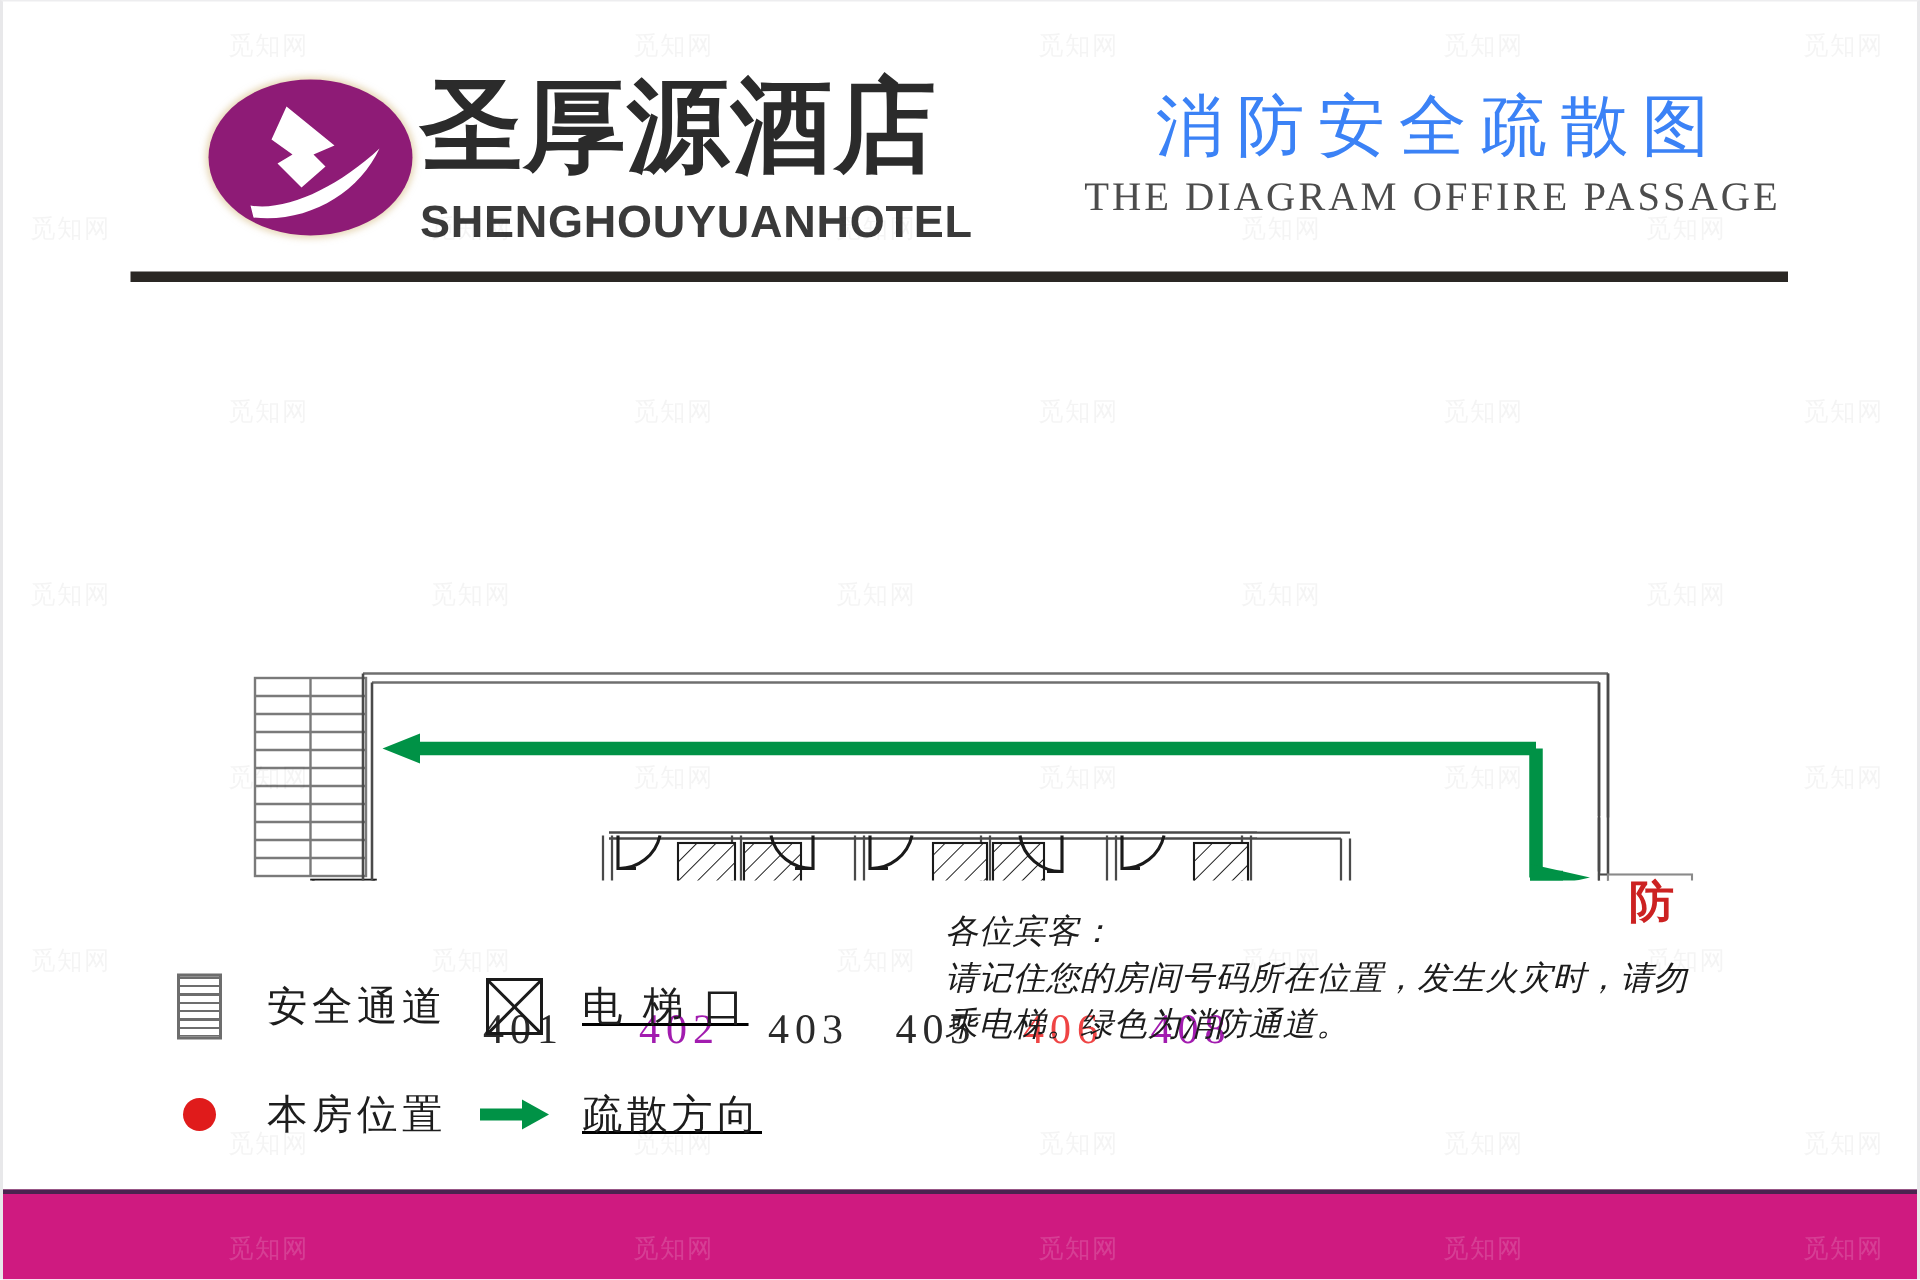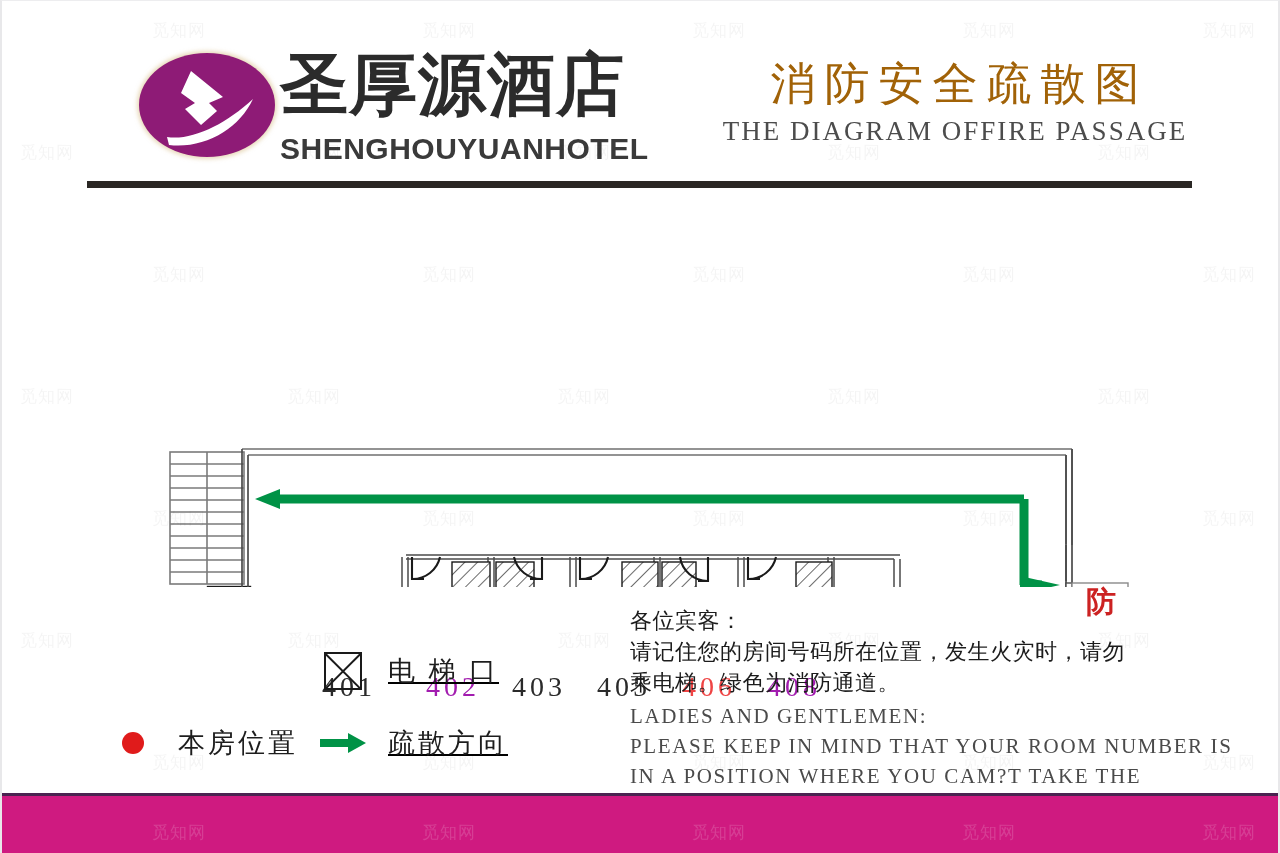--- a/index.html
+++ b/index.html
@@ -71,21 +71,21 @@
   #title-block {
     position: absolute;
     left: 718px; top: 56px;
     width: 470px;
     text-align: center;
   }
   #title-cn {
     font-family: "Liberation Sans", "DejaVu Sans", sans-serif;
     font-size: 45px;
     line-height: 54px;
-    color: #a16207;
+    color: #3b82f6;
     letter-spacing: 9px;
     white-space: nowrap;
     padding-left: 9px;
   }
   #title-en {
     font-family: "Liberation Serif", "DejaVu Serif", serif;
     font-size: 27px;
     line-height: 32px;
     color: #4c4c4c;
     letter-spacing: 2px;
@@ -182,20 +182,21 @@
     left: 628px; top: 604px;
     width: 560px;
   }
   .notice-cn {
     font-family: "Liberation Sans", "DejaVu Sans", sans-serif;
     font-size: 22px;
     line-height: 31px;
     color: #1c1c1c;
     letter-spacing: 0.5px;
     white-space: nowrap;
+    font-style: italic;
   }
   .notice-en {
     font-family: "Liberation Serif", "DejaVu Serif", serif;
     font-size: 21px;
     line-height: 30px;
     color: #4a4a4a;
     letter-spacing: 1.6px;
     white-space: nowrap;
   }
   #notice-en-block { margin-top: 3px; }
@@ -449,20 +450,26 @@
     </div>
 
     <div style="position:absolute;left:1076px;top:386px;width:46px;height:38px;display:flex;align-items:center;justify-content:center;font-family:'Liberation Sans','DejaVu Sans',sans-serif;font-size:30px;font-weight:700;color:#cc2222;line-height:1;">
       <span>防</span>
     </div>
   </div>
 
   <div id="legend">
 
     <div class="legend-row" id="legend-row-1">
+      <div class="legend-cell col-a">
+        <div class="legend-swatch">
+          <div class="swatch-stairs"></div>
+        </div>
+        <div class="legend-label">安全通道</div>
+      </div>
       <div class="legend-cell col-b">
         <div class="legend-swatch">
           <div class="swatch-elevator"></div>
         </div>
         <div class="legend-label">电 梯 口</div>
       </div>
     </div>
 
     <div class="legend-row" id="legend-row-2">
       <div class="legend-cell col-a">
@@ -480,26 +487,20 @@
         </div>
         <div class="legend-label">疏散方向</div>
       </div>
     </div>
   </div>
 
   <div id="notice">
     <div class="notice-cn">各位宾客：</div>
     <div class="notice-cn">请记住您的房间号码所在位置，发生火灾时，请勿</div>
     <div class="notice-cn">乘电梯。绿色为消防通道。</div>
-    <div id="notice-en-block">
-      <div class="notice-en">LADIES AND GENTLEMEN:</div>
-      <div class="notice-en">PLEASE KEEP IN MIND THAT YOUR ROOM NUMBER IS</div>
-      <div class="notice-en">IN A POSITION WHERE YOU CAM?T TAKE THE</div>
-      <div class="notice-en">ELEVATOR.GTEEN AS FIRE PASSAGE.</div>
-    </div>
   </div>
 
   <div id="bottom-band"></div>
 
   <div class="wm" style="left:150px;  top:18px;">觅知网</div>
   <div class="wm" style="left:420px;  top:18px;">觅知网</div>
   <div class="wm" style="left:690px;  top:18px;">觅知网</div>
   <div class="wm" style="left:960px;  top:18px;">觅知网</div>
   <div class="wm" style="left:1200px; top:18px;">觅知网</div>
 

